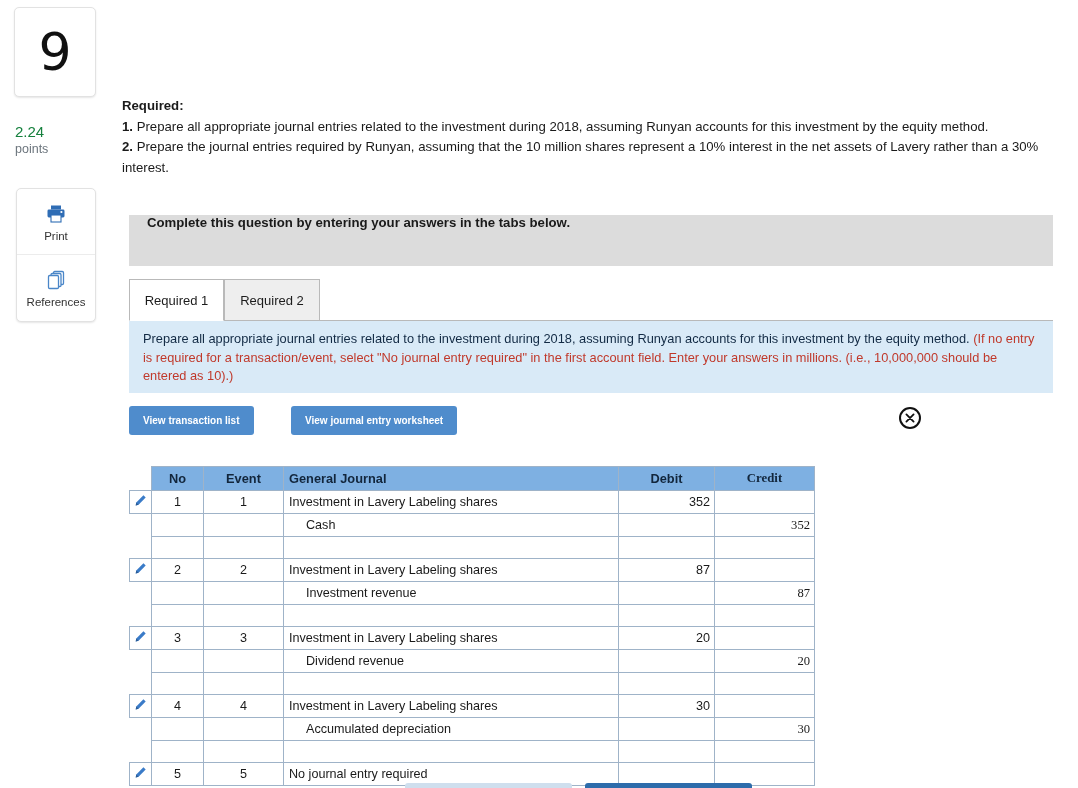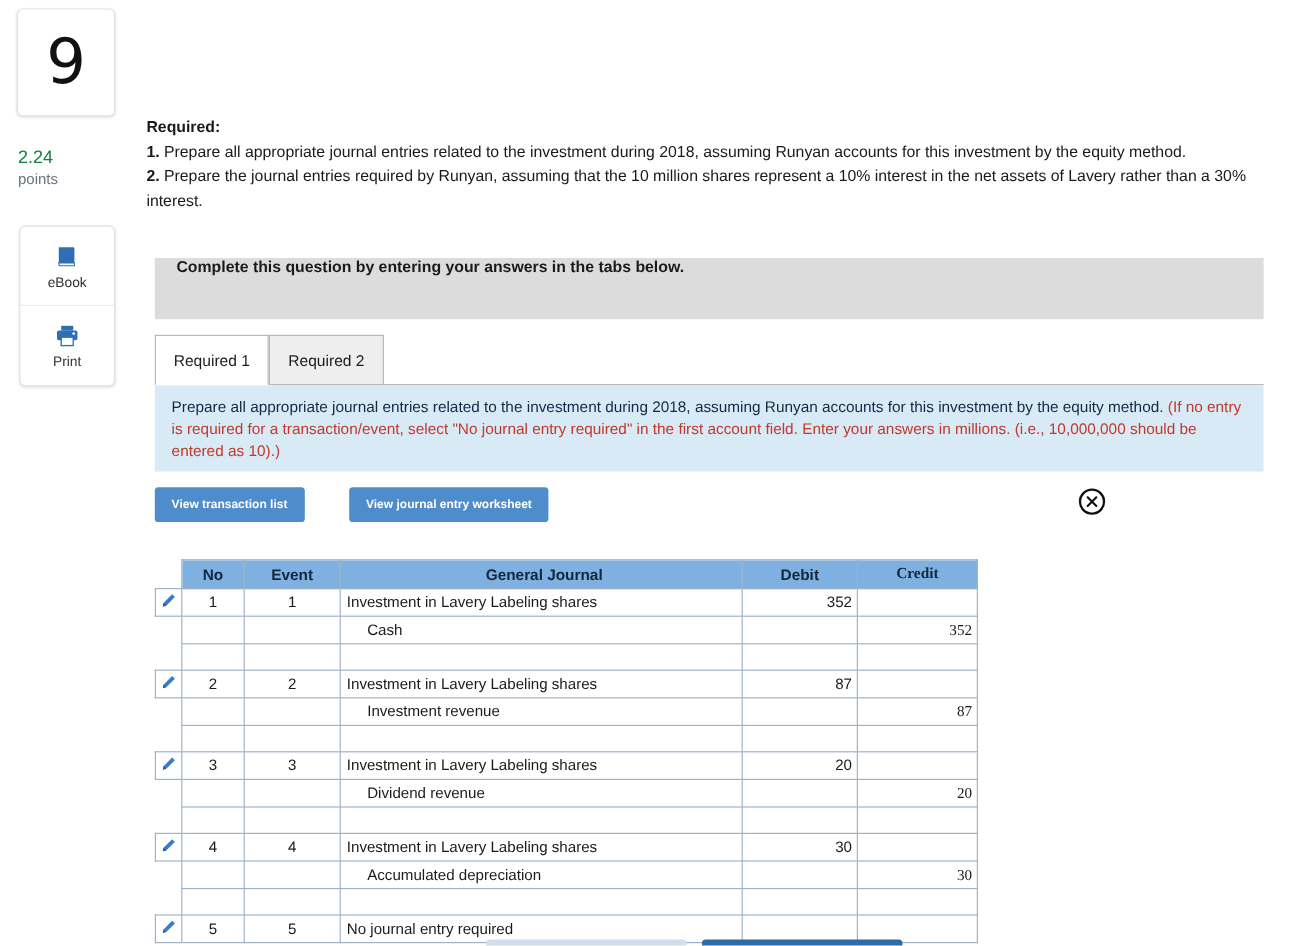--- a/index.html
+++ b/index.html
@@ -257,42 +257,43 @@
       <span class="num">9</span>
     </div>
 
     <div class="points-wrap">
       <div class="points-val">2.24</div>
       <div class="points-lbl">points</div>
     </div>
 
     <div class="tool-card">
 
-      <div class="tool-item">
-        <span class="ico">
-          <svg width="22" height="22" viewBox="0 0 22 22">
-            <path d="M4 3h12a1 1 0 0 1 1 1v13H5a1 1 0 0 1-1-1V3z" fill="#2f6db5"></path>
-            <path d="M4 16.2h13v2.3H5.2A1.2 1.2 0 0 1 4 17.3v-1.1z" fill="#ffffff" stroke="#2f6db5" stroke-width="0.9"></path>
-          </svg>
-        </span>
-        <span class="lbl">eBook</span>
-      </div>
 
       <div class="tool-item">
         <span class="ico">
           <svg width="24" height="22" viewBox="0 0 24 22">
             <rect x="7" y="2.5" width="10" height="4" fill="#2f6db5"></rect>
             <rect x="3.5" y="6.5" width="17" height="8" rx="1.4" fill="#2f6db5"></rect>
             <rect x="7" y="12" width="10" height="7" fill="#ffffff" stroke="#2f6db5" stroke-width="1.1"></rect>
             <circle cx="17.4" cy="9" r="1.1" fill="#ffffff"></circle>
           </svg>
         </span>
         <span class="lbl">Print</span>
       </div>
 
+      <div class="tool-item">
+        <span class="ico">
+          <svg width="22" height="22" viewBox="0 0 22 22">
+            <rect x="8.5" y="2.5" width="10" height="13" rx="1.2" fill="#ffffff" stroke="#4a86c8" stroke-width="1.3"></rect>
+            <rect x="6" y="4.5" width="10" height="13" rx="1.2" fill="#ffffff" stroke="#4a86c8" stroke-width="1.3"></rect>
+            <rect x="3.5" y="6.5" width="10" height="13" rx="1.2" fill="#ffffff" stroke="#4a86c8" stroke-width="1.3"></rect>
+          </svg>
+        </span>
+        <span class="lbl">References</span>
+      </div>
 
     </div>
   </div>
 
   <div id="main">
 
     <div class="req-block">
       <div class="hdr">Required:</div>
       <div><b>1.</b><span> Prepare all appropriate journal entries related to the investment during 2018, assuming Runyan accounts for this investment by the equity method.</span></div>
       <div><b>2.</b><span> Prepare the journal entries required by Runyan, assuming that the 10 million shares represent a 10% interest in the net assets of Lavery rather than a 30% interest.</span></div>
@@ -324,21 +325,21 @@
         <path d="M8.4 8.4 L15.6 15.6 M15.6 8.4 L8.4 15.6" stroke="#111111" stroke-width="1.8" stroke-linecap="round"></path>
       </svg>
     </span>
 
     <table class="jtable">
       <thead>
         <tr>
           <th class="c-pencil"></th>
           <th class="c-no">No</th>
           <th class="c-event">Event</th>
-          <th class="c-gj" style="text-align:center">General Journal</th>
+          <th class="c-gj" style="text-align:left">General Journal</th>
           <th class="c-debit" style="text-align:center;padding-right:0">Debit</th>
           <th class="c-credit" style="text-align:center;padding-right:0">Credit</th>
         </tr>
       </thead>
       <tbody id="jbody">
           <tr>
             <td class="c-pencil"><span class="pencil-ico"><svg width="13" height="13" viewBox="0 0 16 16">
                   <path d="M11.6 1.6 14.4 4.4 5.6 13.2 2.1 14 2.8 10.5 Z" fill="#3a7bc8"></path>
                   <path d="M2.8 10.5 5.6 13.2 2.1 14 Z" fill="#2a5b95"></path>
                 </svg></span></td>

